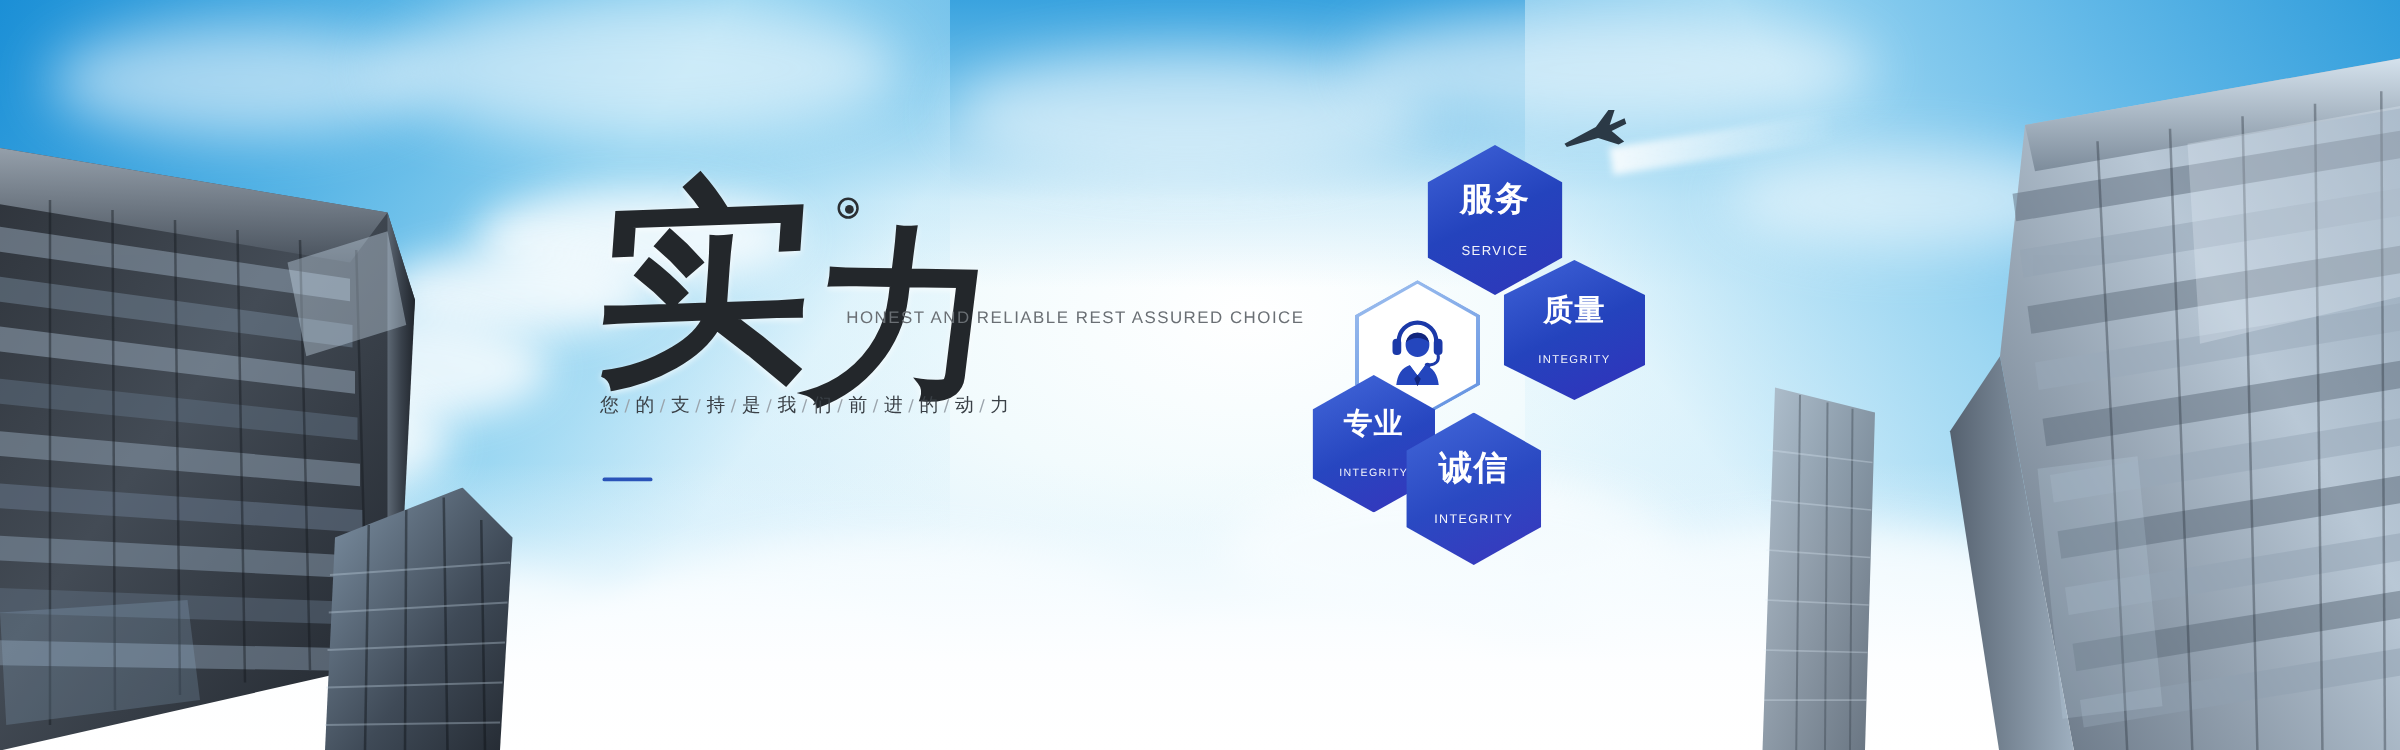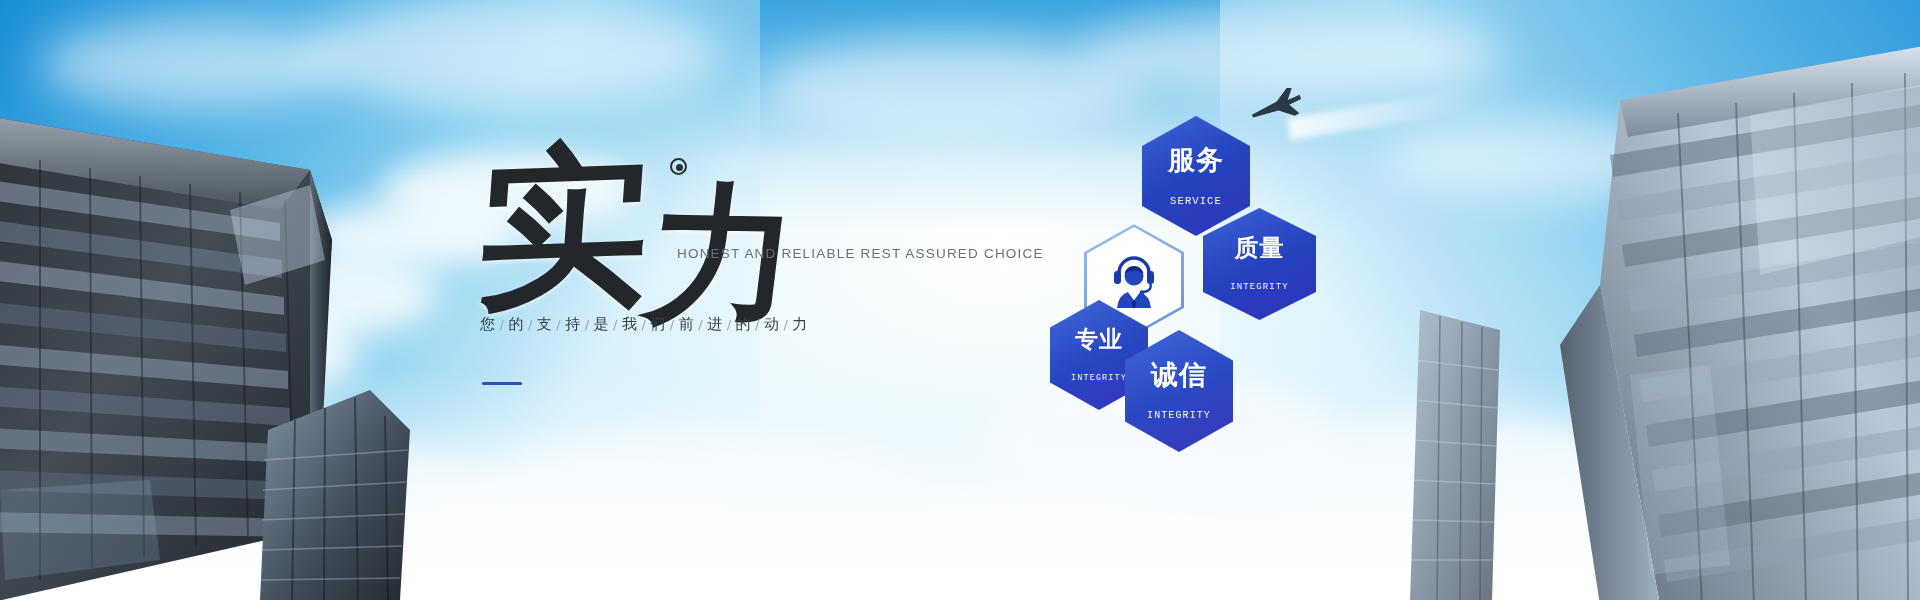--- a/index.html
+++ b/index.html
@@ -138,21 +138,21 @@
     display:flex; flex-direction:column;
     align-items:center; justify-content:center;
     color:#fff; text-align:center;
     filter:drop-shadow(0 4px 10px rgba(30,70,160,.28));
   }
   .hex .zh{
     font-family:"DejaVu Sans", sans-serif;
     font-weight:700; line-height:1;
   }
   .hex .en{
-    font-family:Liberation Mono, monospace;
+    font-family:Liberation Sans, sans-serif;
     letter-spacing:1.1px; margin-top:22px; opacity:.95;
   }
 
   .hex-service{
     left:62px; top:16px; width:108px; height:120px;
     background:linear-gradient(155deg,#3f63d8 0%, #2443bd 48%, #2f36ba 100%);
   }
   .hex-service .zh{ font-size:27px; letter-spacing:1px;}
   .hex-service .en{ font-size:10.5px;}
 

